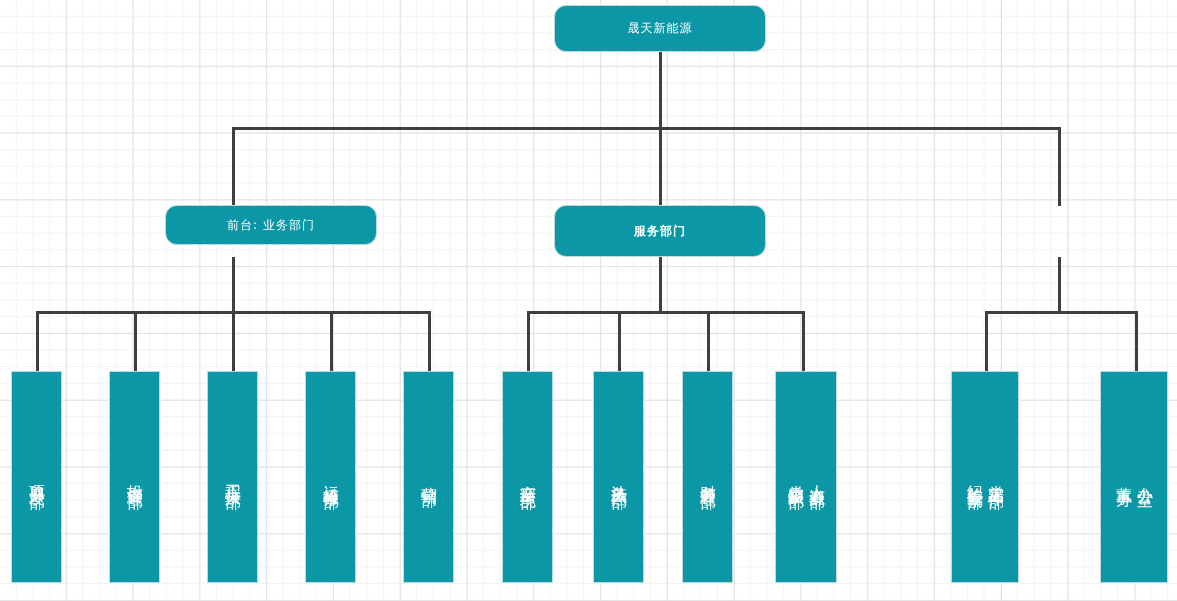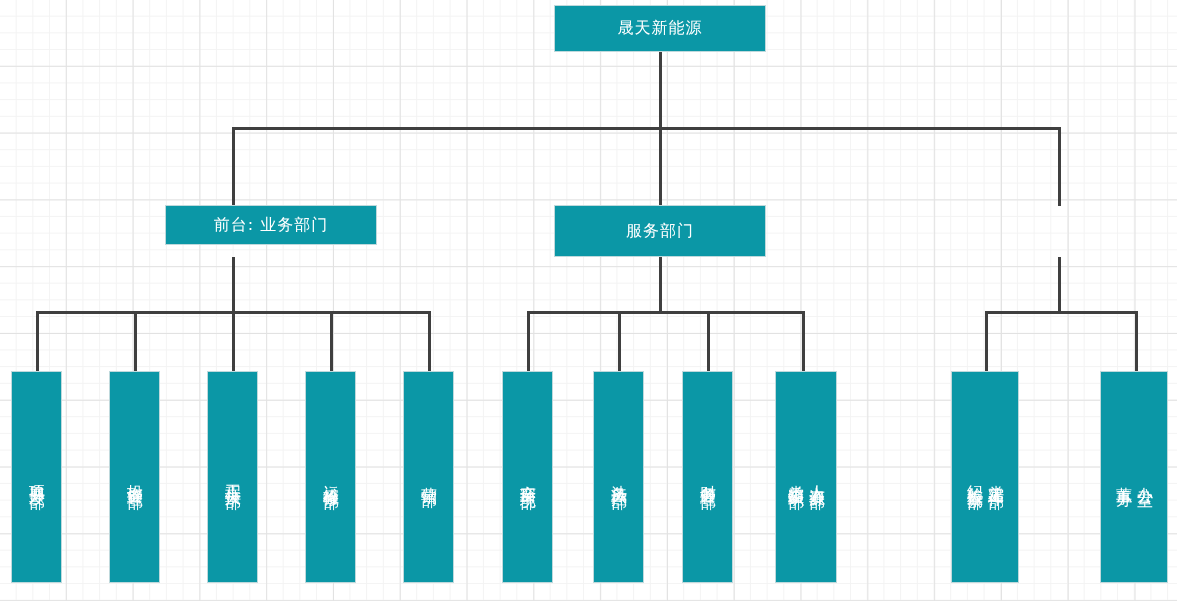--- a/index.html
+++ b/index.html
@@ -47,23 +47,24 @@
     border: 1px solid #bfd9dc;
     box-sizing: border-box;
     color: #ffffff;
     z-index: 3;
     display: flex;
     align-items: center;
     justify-content: center;
   }
 
   .node.horiz {
-    font-size: 16px;
+    font-size: 12px;
     letter-spacing: 1px;
     white-space: nowrap;
+    border-radius: 12px;
   }
 
   .node.vert {
     align-items: center;
     justify-content: center;
   }
 
   .vtext {
     writing-mode: vertical-rl;
     text-orientation: upright;
@@ -113,21 +114,21 @@
   <div class="conn v" style="left:985px; top:311px; height:61px;"></div>
   <div class="conn v" style="left:1135px; top:311px; height:61px;"></div>
 
   <div class="node horiz" style="left:554px; top:5px; width:212px; height:47px;">
     <span>晟天新能源</span>
   </div>
 
   <div class="node horiz" style="left:127px; top:205px; width:212px; height:40px;margin-left:38px;">
     <span>前台: 业务部门</span>
   </div>
-  <div class="node horiz" style="left:554px; top:205px; width:212px; height:52px;">
+  <div class="node horiz" style="left:554px; top:205px; width:212px; height:52px;font-weight:bold;">
     <span>服务部门</span>
   </div>
 
   <div class="node vert" style="left:11px; top:371px; width:51px; height:212px;">
     <span class="vtext">项目开发部</span>
   </div>
   <div class="node vert" style="left:109px; top:371px; width:51px; height:212px;">
     <span class="vtext">投资管理部</span>
   </div>
   <div class="node vert" style="left:207px; top:371px; width:51px; height:212px;">

